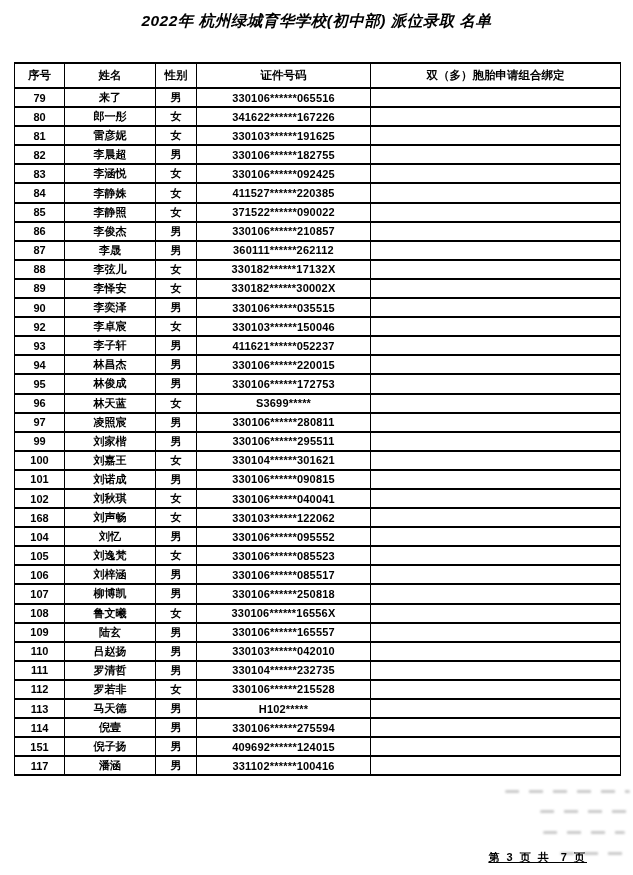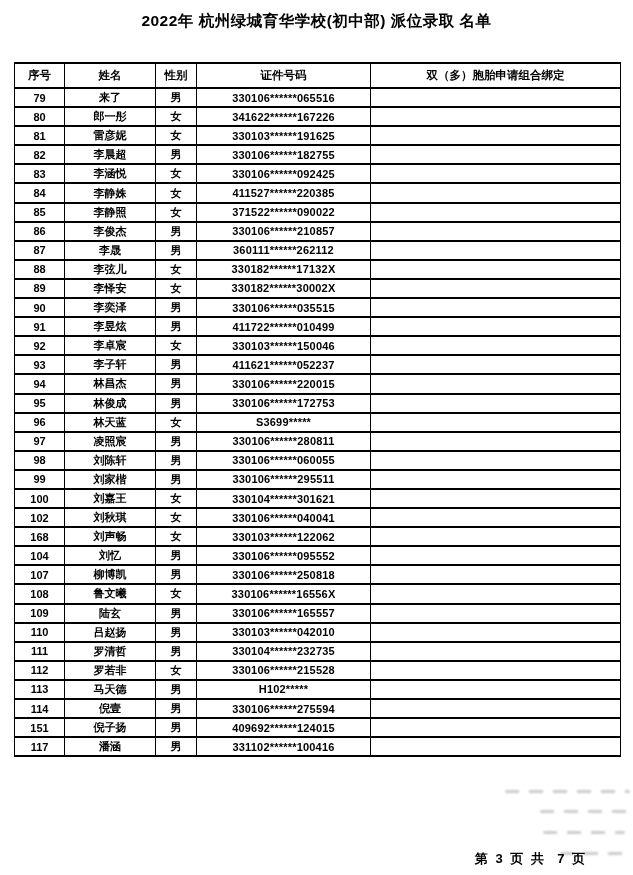--- a/index.html
+++ b/index.html
@@ -12,20 +12,21 @@
     font-family:"Liberation Sans","DejaVu Sans",sans-serif;
     color:#000;
   }
   .title{
     position:absolute;
     top:11px;left:0;right:0;
     text-align:center;
     font-size:15.5px;
     font-weight:bold;
     letter-spacing:0.5px;
+    font-style:italic;
   }
   table.roster{
     position:absolute;
     top:62px;left:14px;
     width:607px;
     border-collapse:collapse;
     table-layout:fixed;
     padding-left:39px;
   }
   table.roster th, table.roster td{
@@ -52,24 +53,25 @@
   .col-no{width:50px;}
   .col-name{width:91px;}
   .col-gender{width:41px;}
   .col-id{width:174px;}
   .col-twin{width:auto;}
   td.c-id{font-size:10.5px;letter-spacing:0.2px;}
   .footer{
     position:absolute;
     top:850px;
     right:46px;
-    font-size:13px;
+    font-size:11px;
     font-weight:bold;
     letter-spacing:2px;
     white-space:pre;
+    text-decoration:underline;
   }
   
   .smudge{
     position:absolute;
     height:3px;
     background:repeating-linear-gradient(90deg,#8d8d8d 0 14px,transparent 14px 24px);
     opacity:0.45;
     filter:blur(1px);
     border-radius:2px;
   }
@@ -181,27 +183,20 @@
       <td class="c-twin"></td>
     </tr>
         <tr>
       <td class="c-no">90</td>
       <td class="c-name">李奕泽</td>
       <td class="c-gender">男</td>
       <td class="c-id">330106******035515</td>
       <td class="c-twin"></td>
     </tr>
         <tr>
-      <td class="c-no">91</td>
-      <td class="c-name">李昱炫</td>
-      <td class="c-gender">男</td>
-      <td class="c-id">411722******010499</td>
-      <td class="c-twin"></td>
-    </tr>
-        <tr>
       <td class="c-no">92</td>
       <td class="c-name">李卓宸</td>
       <td class="c-gender">女</td>
       <td class="c-id">330103******150046</td>
       <td class="c-twin"></td>
     </tr>
         <tr>
       <td class="c-no">93</td>
       <td class="c-name">李子轩</td>
       <td class="c-gender">男</td>
@@ -230,59 +225,73 @@
       <td class="c-twin"></td>
     </tr>
         <tr>
       <td class="c-no">97</td>
       <td class="c-name">凌照宸</td>
       <td class="c-gender">男</td>
       <td class="c-id">330106******280811</td>
       <td class="c-twin"></td>
     </tr>
         <tr>
-      <td class="c-no">98</td>
-      <td class="c-name">刘陈轩</td>
-      <td class="c-gender">男</td>
-      <td class="c-id">330106******060055</td>
-      <td class="c-twin"></td>
-    </tr>
-        <tr>
       <td class="c-no">99</td>
       <td class="c-name">刘家楷</td>
       <td class="c-gender">男</td>
       <td class="c-id">330106******295511</td>
       <td class="c-twin"></td>
     </tr>
         <tr>
       <td class="c-no">100</td>
       <td class="c-name">刘嘉王</td>
       <td class="c-gender">女</td>
       <td class="c-id">330104******301621</td>
       <td class="c-twin"></td>
     </tr>
         <tr>
+      <td class="c-no">101</td>
+      <td class="c-name">刘诺成</td>
+      <td class="c-gender">男</td>
+      <td class="c-id">330106******090815</td>
+      <td class="c-twin"></td>
+    </tr>
+        <tr>
       <td class="c-no">102</td>
       <td class="c-name">刘秋琪</td>
       <td class="c-gender">女</td>
       <td class="c-id">330106******040041</td>
       <td class="c-twin"></td>
     </tr>
         <tr>
       <td class="c-no">168</td>
       <td class="c-name">刘声畅</td>
       <td class="c-gender">女</td>
       <td class="c-id">330103******122062</td>
       <td class="c-twin"></td>
     </tr>
         <tr>
       <td class="c-no">104</td>
       <td class="c-name">刘忆</td>
       <td class="c-gender">男</td>
       <td class="c-id">330106******095552</td>
+      <td class="c-twin"></td>
+    </tr>
+        <tr>
+      <td class="c-no">105</td>
+      <td class="c-name">刘逸梵</td>
+      <td class="c-gender">女</td>
+      <td class="c-id">330106******085523</td>
+      <td class="c-twin"></td>
+    </tr>
+        <tr>
+      <td class="c-no">106</td>
+      <td class="c-name">刘梓涵</td>
+      <td class="c-gender">男</td>
+      <td class="c-id">330106******085517</td>
       <td class="c-twin"></td>
     </tr>
         <tr>
       <td class="c-no">107</td>
       <td class="c-name">柳博凯</td>
       <td class="c-gender">男</td>
       <td class="c-id">330106******250818</td>
       <td class="c-twin"></td>
     </tr>
         <tr>

